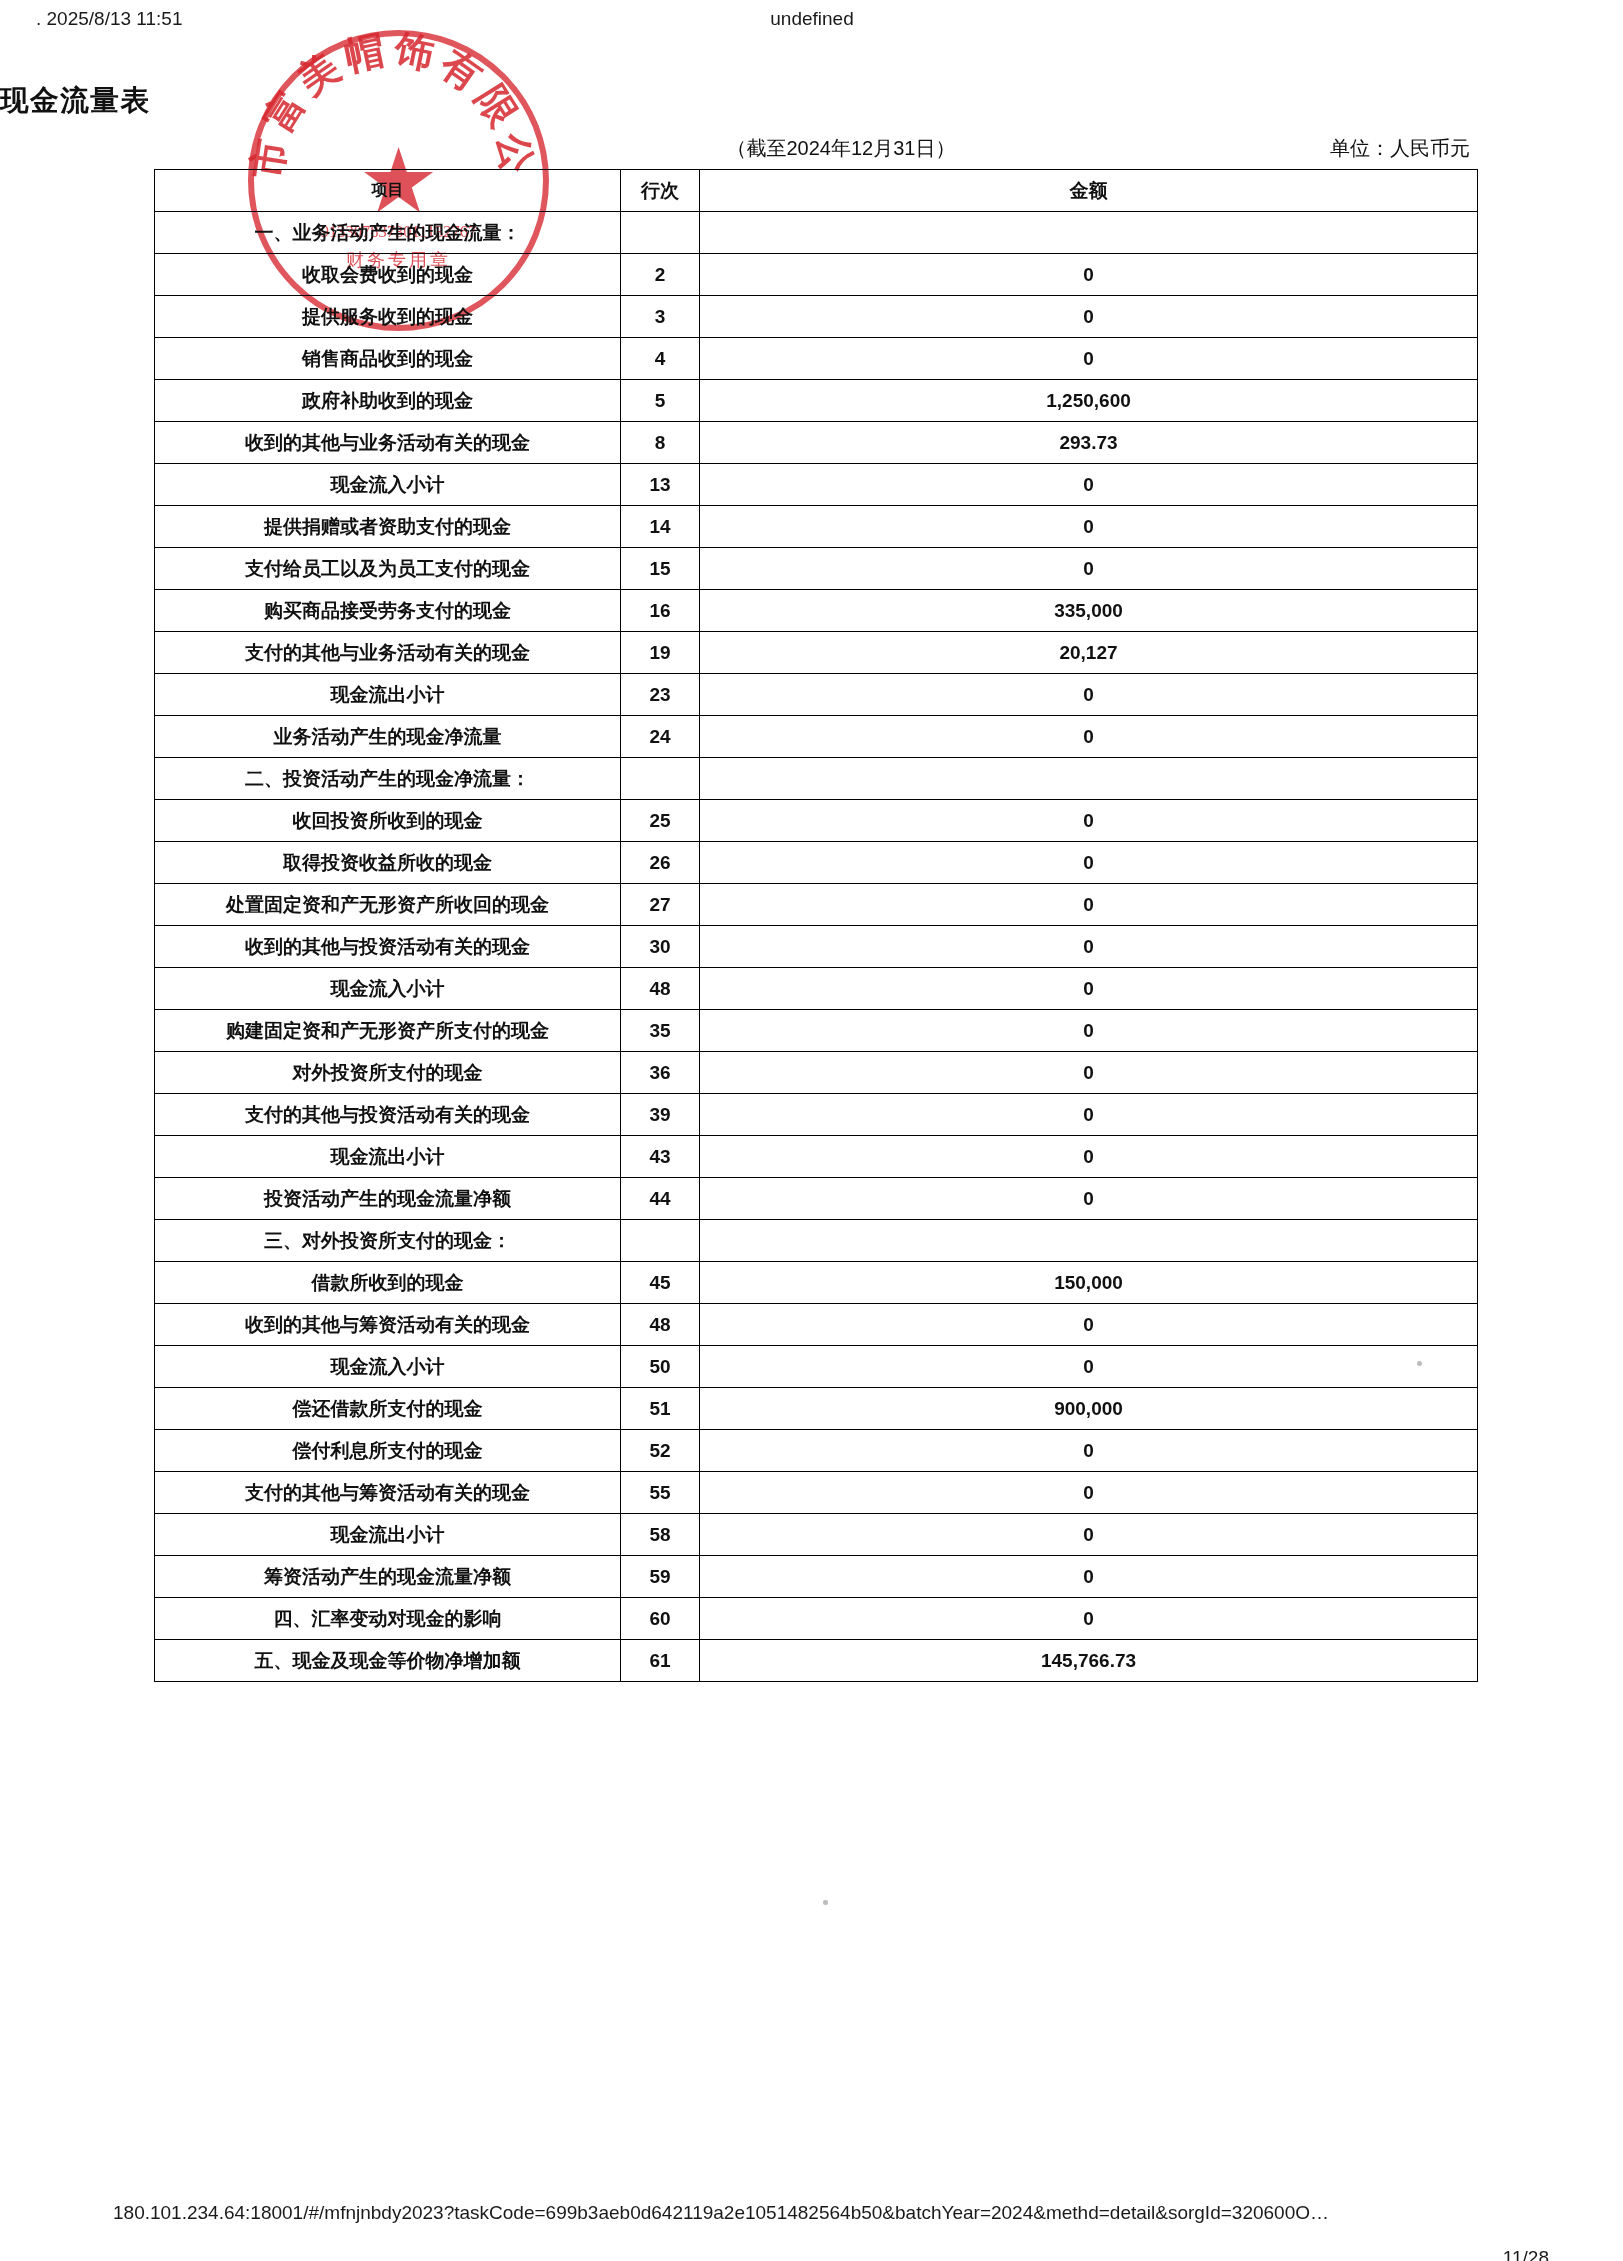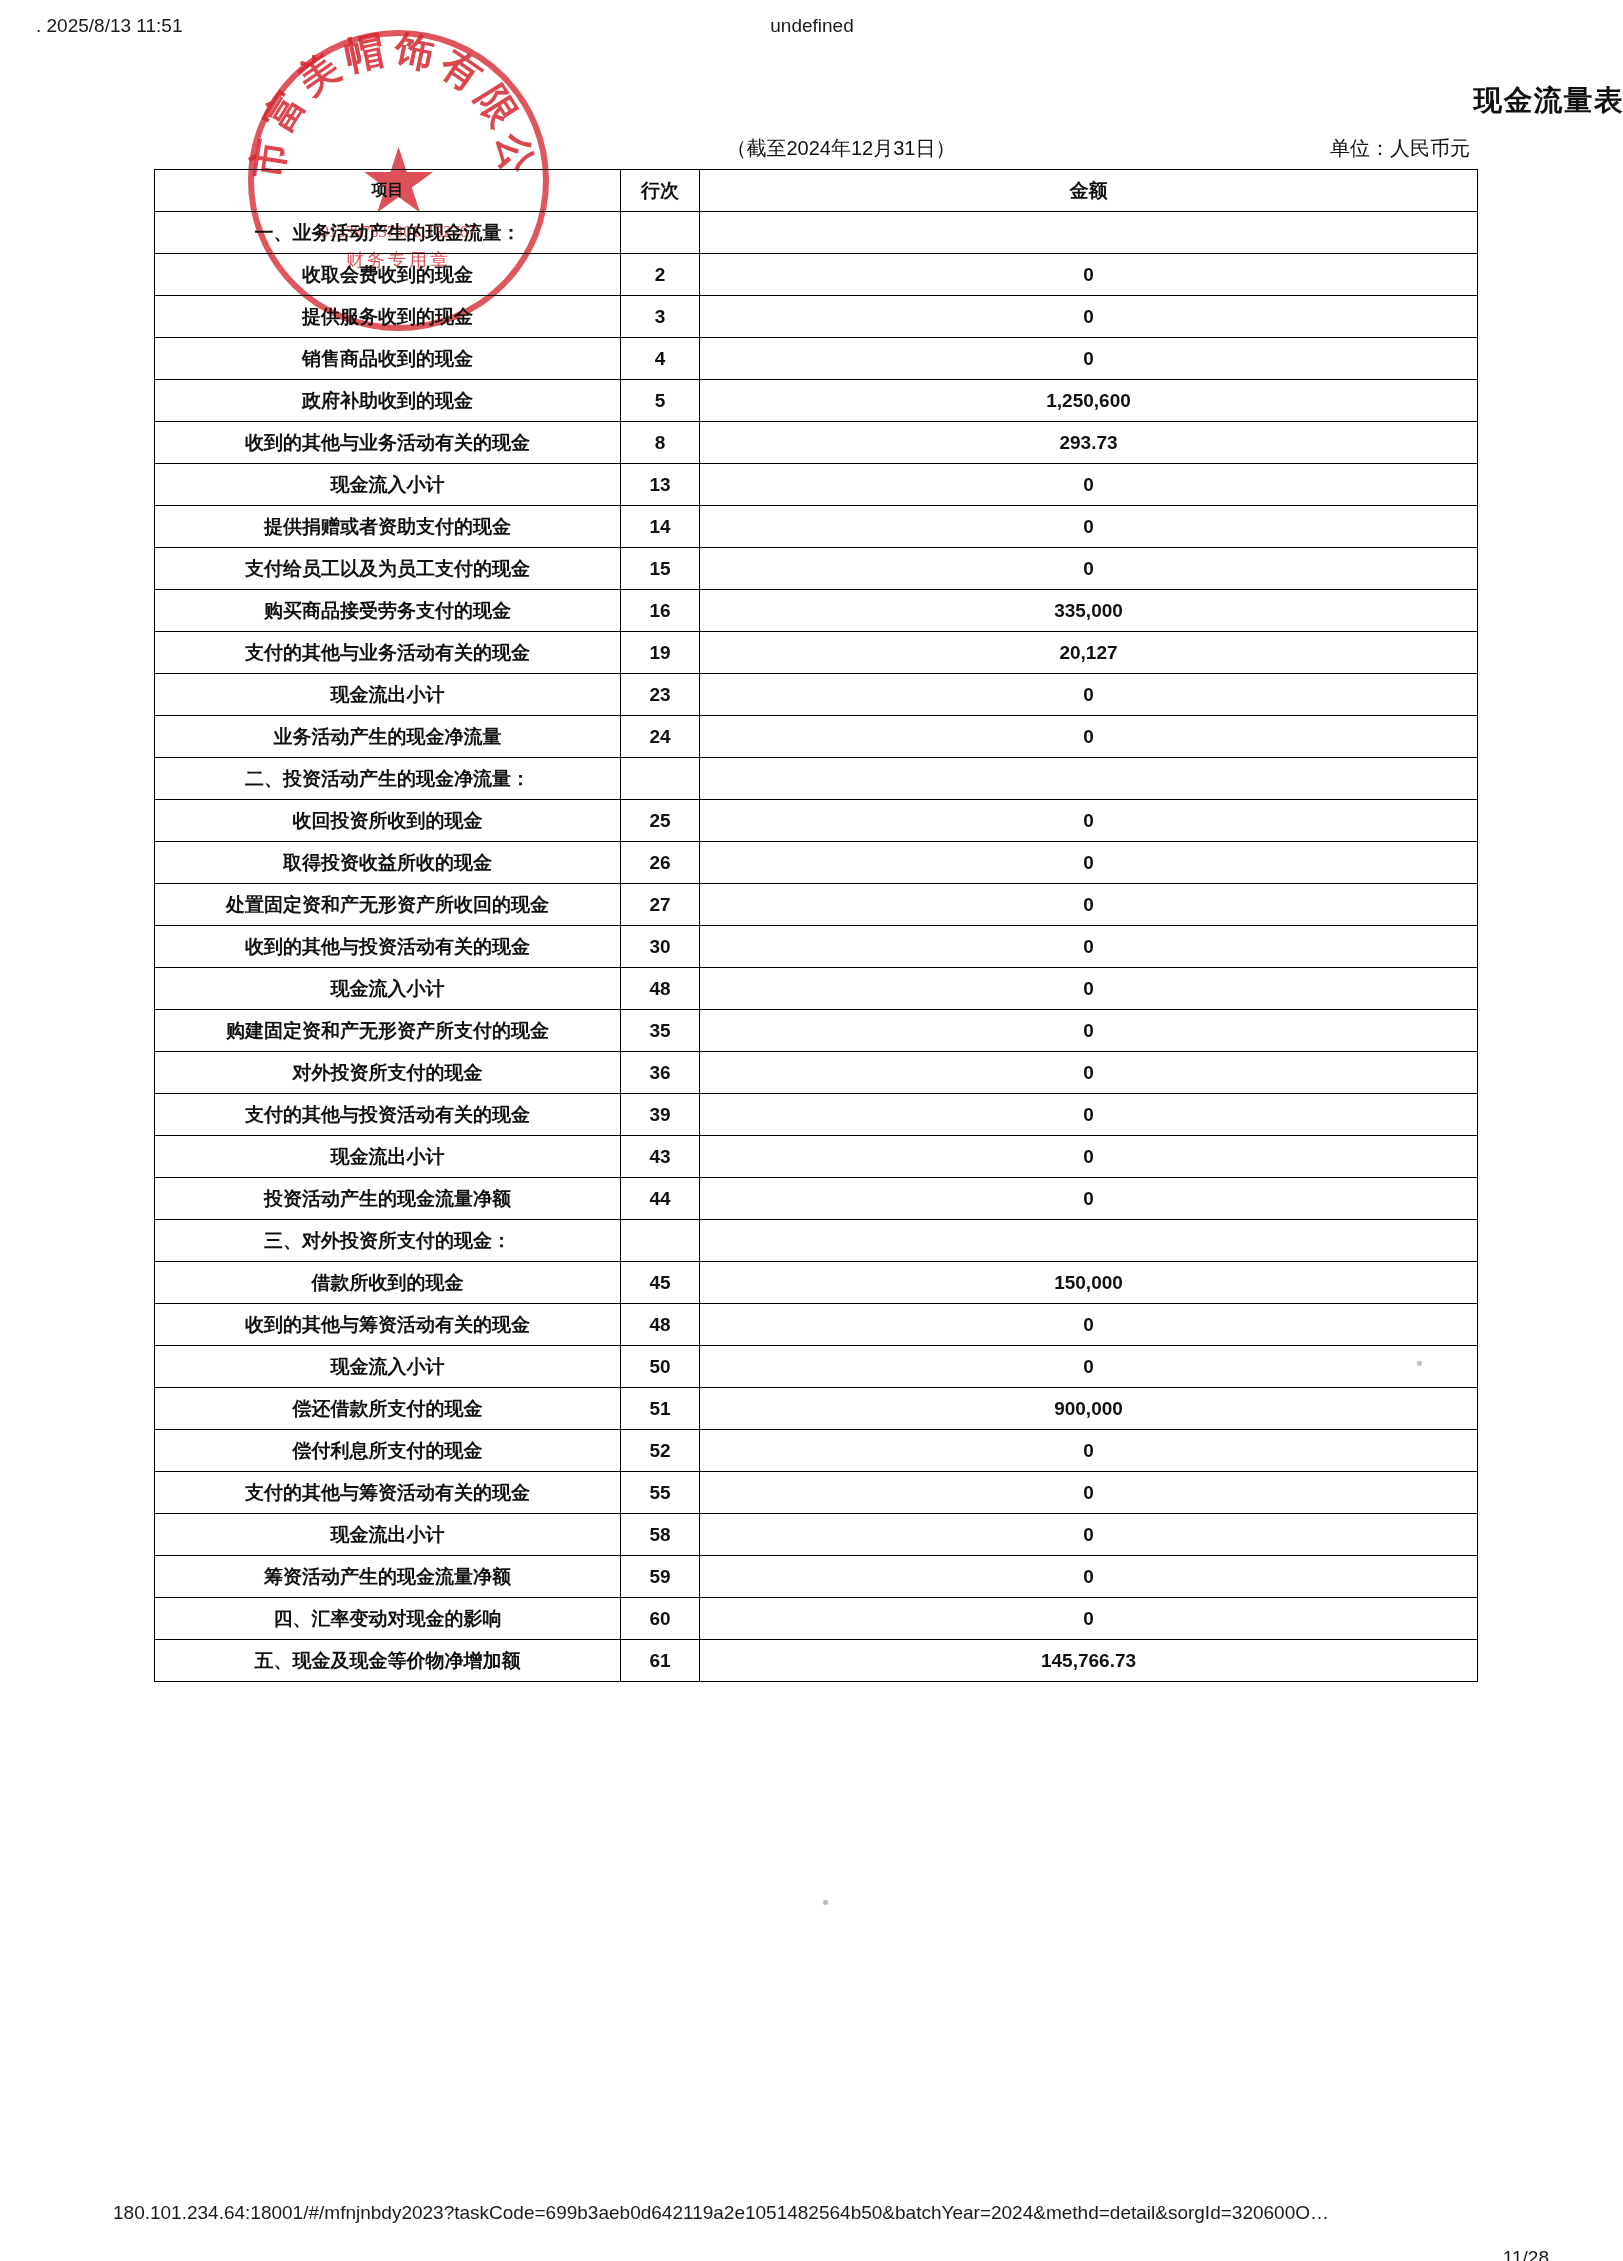--- a/index.html
+++ b/index.html
@@ -17,21 +17,21 @@
   }
   .page {
     position: absolute;
     left: 0; top: 0;
     width: 1624px;
     height: 2261px;
   }
   
   .print-header {
     position: absolute;
-    top: 15px;
+    top: 8px;
     left: 0;
     width: 1546px;
     height: 30px;
     font-size: 19px;
     color: #1a1a1a;
   }
   .print-header .date {
     position: absolute;
     left: 36px;
     top: 0;
@@ -43,21 +43,21 @@
     top: 0;
     width: 1624px;
     text-align: center;
   }
   
   .title {
     position: absolute;
     top: 81px;
     left: 0;
     width: 1624px;
-    text-align: right;
+    text-align: left;
     font-size: 28.6px;
     font-weight: bold;
     letter-spacing: 1.5px;
   }
   .subtitle {
     position: absolute;
     top: 135px;
     left: 0;
     width: 1624px;
     text-align: center;

